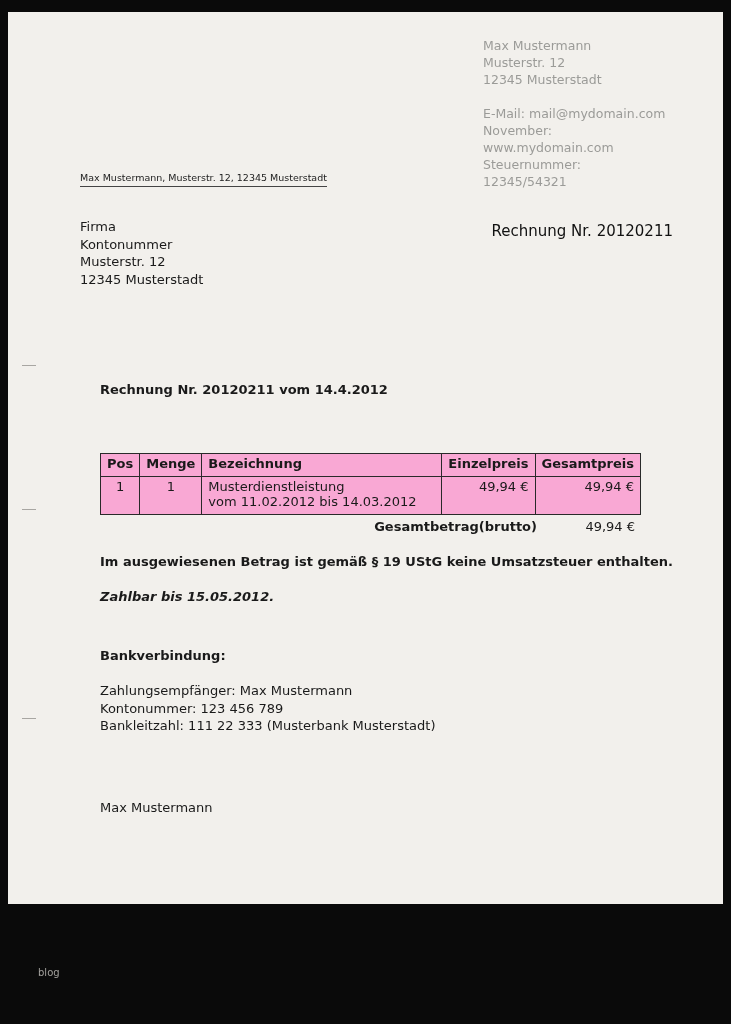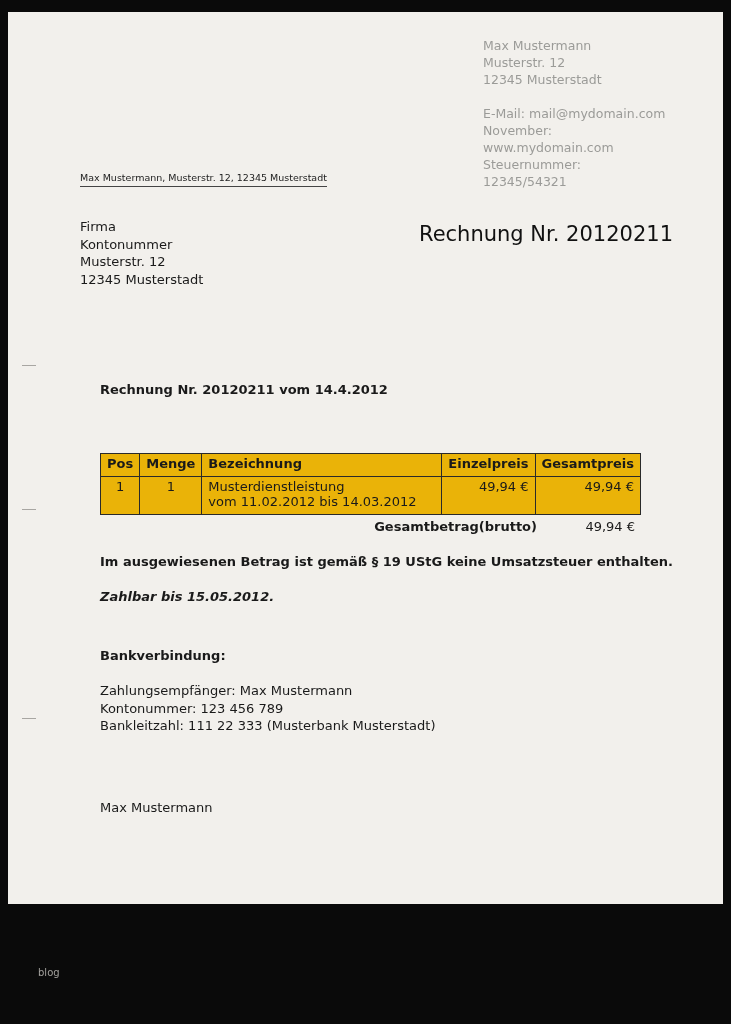--- a/index.html
+++ b/index.html
@@ -36,21 +36,21 @@
   }
 
   .recipient {
     left:72px; top:206px;
     font-size:13px;
     line-height:17.5px;
   }
 
   .invoice-title {
     right:50px; top:210px;
-    font-size:21px;
+    font-size:15px;
     color:#111;
   }
 
   .date-line {
     right:92px; top:335px;
     font-size:13px;
   }
 
   .subject {
     left:92px; top:370px;
@@ -62,21 +62,21 @@
     position:absolute;
     left:92px; top:441px;
     width:541px;
     border-collapse:collapse;
     font-size:13px;
   }
   table.items th, table.items td {
     border:1px solid #2a2a2a;
     padding:2px 6px;
     vertical-align:top;
-    background:#eab308;
+    background:#f9a8d4;
   }
   table.items th { font-weight:bold; height:23px; }
   table.items td { height:38px; }
   .col-pos   { width:39px; }
   .col-menge { width:58px; }
   .col-bez   { width:265px; }
   .col-ein   { width:85px; }
   .col-ges   { width:94px; }
   .ta-c { text-align:center; }
   .ta-l { text-align:left; }

